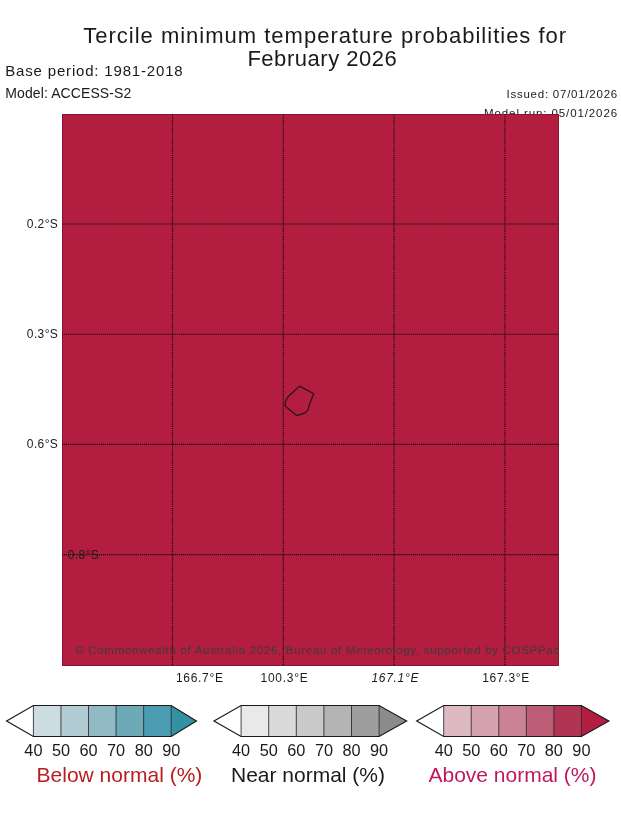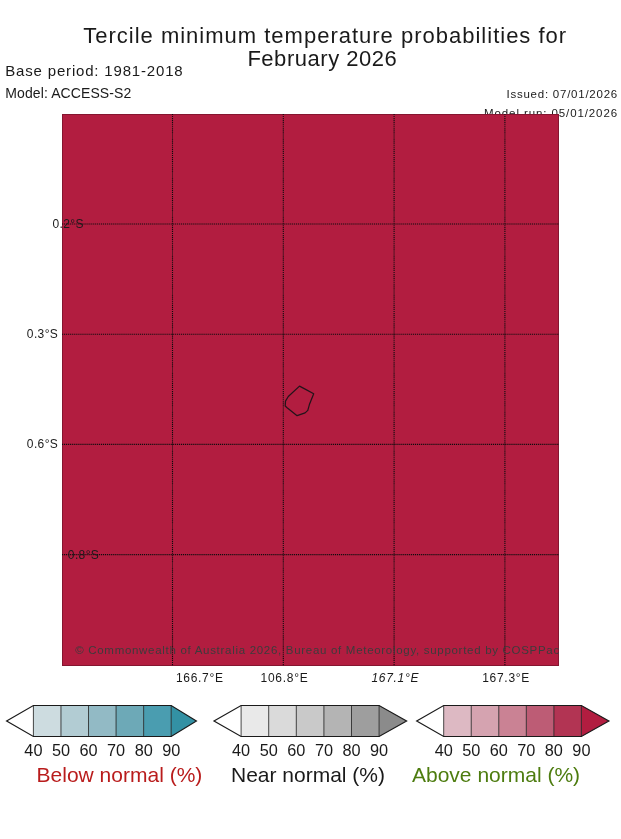--- a/index.html
+++ b/index.html
@@ -42,31 +42,31 @@
 
   <line x1="0" y1="440.6" x2="497" y2="440.6" stroke="#0d0d0d" stroke-width="1.1" stroke-dasharray="1.1 0.85"></line>
 
   <polygon points="237.5,272.1 242.2,274.6 251.7,279.7 247.4,290.6 245.8,296.4 243.1,298.9 235.1,301.7 225.1,293.8 223.2,292.0 223.5,287.1 226.3,282.5" fill="none" stroke="#23141a" stroke-width="1.25" stroke-linejoin="round"></polygon>
 
   <rect x="0.5" y="0.5" width="496" height="551" fill="none" stroke="rgba(0,0,0,0.25)" stroke-width="1"></rect>
 
   <text x="13.2" y="539.7" font-family="Liberation Sans, sans-serif" font-size="11.5" letter-spacing="0.70" fill="#3c3c3c">© Commonwealth of Australia 2026, Bureau of Meteorology, supported by COSPPac.</text>
 </svg>
 
-<div class="abs" style="left:0px;top:218.0px;width:58.2px;text-align:center;font-size:12px;line-height:12px;letter-spacing:0.37px;color:#1a1a1a;margin-left:39px;">0.2°S</div>
+<div class="abs" style="left:0px;top:218.0px;width:58.2px;text-align:right;font-size:12px;line-height:12px;letter-spacing:0.37px;color:#1a1a1a;">0.2°S</div>
 
 <div class="abs" style="left:0px;top:328.2px;width:58.2px;text-align:right;font-size:12px;line-height:12px;letter-spacing:0.37px;color:#1a1a1a;">0.3°S</div>
 
 <div class="abs" style="left:0px;top:438.4px;width:58.2px;text-align:right;font-size:12px;line-height:12px;letter-spacing:0.37px;color:#1a1a1a;">0.6°S</div>
 
 <div class="abs" style="left:0px;top:548.6px;width:58.2px;text-align:right;font-size:12px;line-height:12px;letter-spacing:0.37px;color:#1a1a1a;margin-left:41px;">0.8°S</div>
 
 <div class="abs" style="left:123.7px;top:672px;width:100px;text-align:right;font-size:12px;line-height:12px;letter-spacing:0.71px;color:#1a1a1a;">166.7°E</div>
 
-<div class="abs" style="left:234.5px;top:672px;width:100px;text-align:center;font-size:12px;line-height:12px;letter-spacing:0.71px;color:#1a1a1a;">106.8°E</div>
+<div class="abs" style="left:234.5px;top:672px;width:100px;text-align:center;font-size:12px;line-height:12px;letter-spacing:0.71px;color:#1a1a1a;">100.3°E</div>
 
 <div class="abs" style="left:345.3px;top:672px;width:100px;text-align:center;font-size:12px;line-height:12px;letter-spacing:0.71px;color:#1a1a1a;font-style:italic;">167.1°E</div>
 
 <div class="abs" style="left:456.1px;top:672px;width:100px;text-align:center;font-size:12px;line-height:12px;letter-spacing:0.71px;color:#1a1a1a;">167.3°E</div>
 
 <svg class="abs" style="left:2px;top:701px;" width="200" height="40" viewBox="0 0 200 40">
   <polygon points="31.4,4.5 4.6,20 31.4,35.5" fill="#ffffff"></polygon>
   <rect x="31.4" y="4.5" width="27.56" height="31" fill="#cddce0"></rect>
   <rect x="58.96" y="4.5" width="27.56" height="31" fill="#b2ccd3"></rect>
   <rect x="86.52" y="4.5" width="27.56" height="31" fill="#92bac5"></rect>
@@ -140,13 +140,13 @@
   <polygon points="31.7,4.5 169.4,4.5 196.9,20 169.4,35.5 31.7,35.5 4.7,20" fill="none" stroke="#1a1a1a" stroke-width="1.2" stroke-linejoin="miter"></polygon>
 </svg>
 
 <div class="abs" style="left:428.7px;top:741.9px;width:30px;text-align:center;font-size:16.3px;line-height:16.3px;color:#1a1a1a;">40</div>
 <div class="abs" style="left:456.2px;top:741.9px;width:30px;text-align:center;font-size:16.3px;line-height:16.3px;color:#1a1a1a;">50</div>
 <div class="abs" style="left:483.7px;top:741.9px;width:30px;text-align:center;font-size:16.3px;line-height:16.3px;color:#1a1a1a;">60</div>
 <div class="abs" style="left:511.3px;top:741.9px;width:30px;text-align:center;font-size:16.3px;line-height:16.3px;color:#1a1a1a;">70</div>
 <div class="abs" style="left:538.8px;top:741.9px;width:30px;text-align:center;font-size:16.3px;line-height:16.3px;color:#1a1a1a;">80</div>
 <div class="abs" style="left:566.4px;top:741.9px;width:30px;text-align:center;font-size:16.3px;line-height:16.3px;color:#1a1a1a;">90</div>
 
-<div class="abs" style="left:412px;top:763.9px;width:201px;font-size:21px;line-height:21px;color:#4d7c0f;">Above normal (%)</div>
+<div class="abs" style="left:412px;top:763.9px;width:201px;text-align:center;font-size:21px;line-height:21px;color:#be185d;">Above normal (%)</div>
 
 </body></html>

